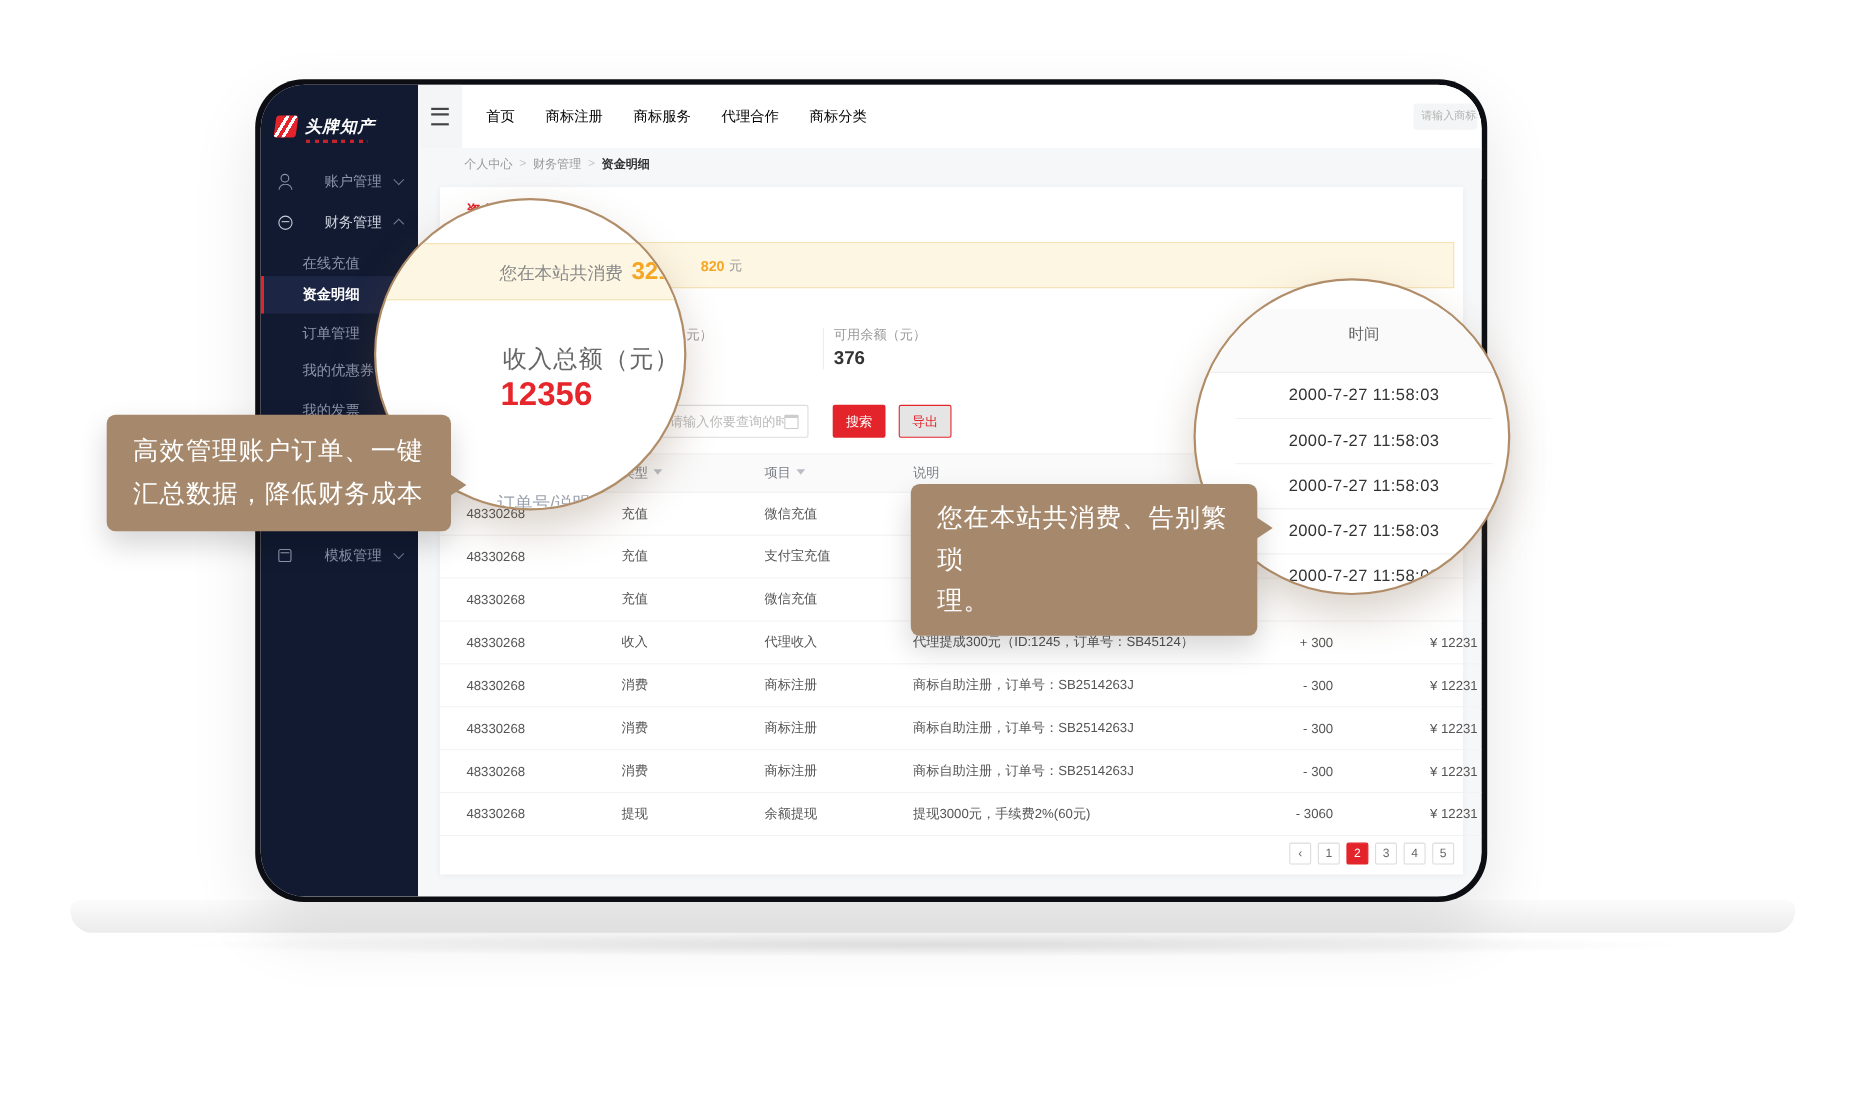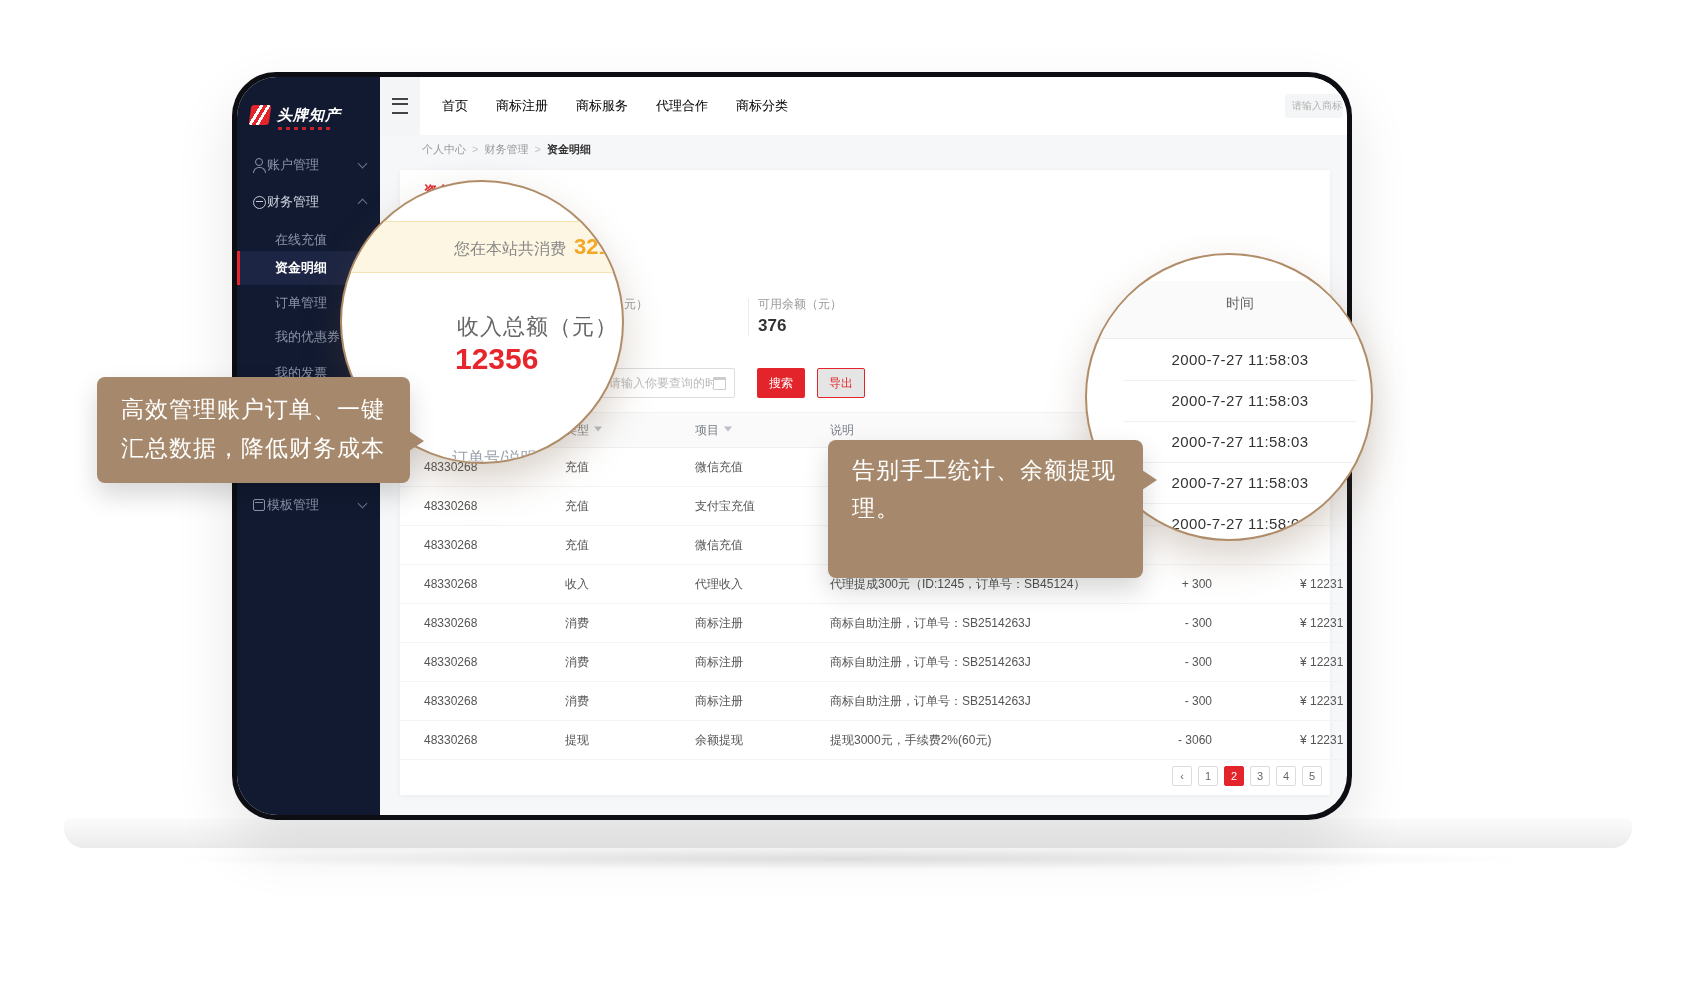--- a/index.html
+++ b/index.html
@@ -22,21 +22,21 @@
   .logo-badge{width:20px;height:20px;background:#e3252b;border-radius:3px;transform:skewX(-8deg);
               position:relative;overflow:hidden;}
   .logo-badge i{position:absolute;inset:0;display:block;
      background:linear-gradient(115deg,transparent 30%,#fff 30% 42%,transparent 42% 55%,#fff 55% 66%,transparent 66%);}
   .logo-text{color:#fff;font-style:italic;font-weight:bold;font-size:15px;letter-spacing:1px;margin-left:7px;}
   .logo-ticks{position:absolute;left:41px;top:50px;width:56px;height:3px;opacity:.85;
      background:repeating-linear-gradient(90deg,#e3252b 0 4px,transparent 4px 8px);}
 
   .side-item{position:absolute;left:0;width:100%;height:30px;display:flex;align-items:center;
              color:#8b94a9;font-size:13px;cursor:pointer;box-sizing:border-box;}
-  .side-item .lbl{margin-left:30px;white-space:nowrap;}
+  .side-item .lbl{margin-left:58px;white-space:nowrap;}
   .side-sub .lbl{margin-left:38px;}
   .s-account{top:73px;} .s-finance{top:110px;color:#cfd4de;}
   .s-recharge{top:148px;} 
   .s-detail{top:174px;height:34px;background:#1c2543;color:#fff;font-weight:bold;border-left:3px solid #e3252b;}
   .s-detail .lbl{margin-left:35px;}
   .s-order{top:211px;} .s-coupon{top:245px;} .s-invoice{top:281px;} .s-template{top:413px;}
 
   .icn{position:absolute;left:16px;}
   .icn-user{top:8px;width:12px;height:13px;}
   .icn-user i{display:block;width:6px;height:6px;border:1.4px solid #8b94a9;border-radius:50%;margin:0 auto;}
@@ -232,20 +232,26 @@
         <span class="sep">&gt;</span>
         <span>财务管理</span>
         <span class="sep">&gt;</span>
         <span class="crumb-last">资金明细</span>
       </div>
 
       <div class="main-card">
         <div class="tab">资金明细</div>
         <div class="tab-underline"></div>
 
+        <div class="banner">
+          <div class="banner-frag">
+            <span class="banner-num">820</span>
+            <span class="banner-unit">元</span>
+          </div>
+        </div>
 
         <div class="stat-mid">（元）</div>
         <div class="stat-divider"></div>
         <div class="stat-bal-label">可用余额（元）</div>
         <div class="stat-bal-value">376</div>
 
         <div class="filter-input">
           <span class="ph">请输入你要查询的时间</span>
           <span class="cal-icon"></span>
         </div>
@@ -369,18 +375,18 @@
     <div class="lr-row lr-r3">2000-7-27  11:58:03</div>
     <div class="lr-row lr-r4">2000-7-27  11:58:03</div>
   </div>
 
   <div class="tip tip-left">
     <div>高效管理账户订单、一键</div>
     <div>汇总数据，降低财务成本</div>
     <span class="tip-arrow"></span>
   </div>
   <div class="tip tip-right">
-    <div>告别手工统计、余额提现</div>
+    <div>您在本站共消费、告别繁琐</div>
     <div>理。</div>
     <span class="tip-arrow"></span>
   </div>
 
 </div>
 
 </body></html>

